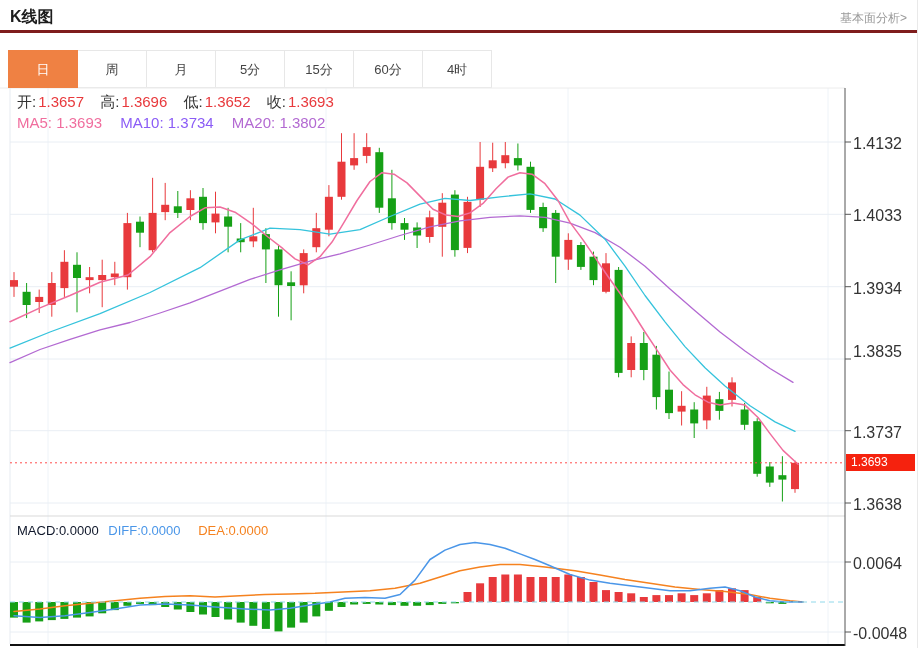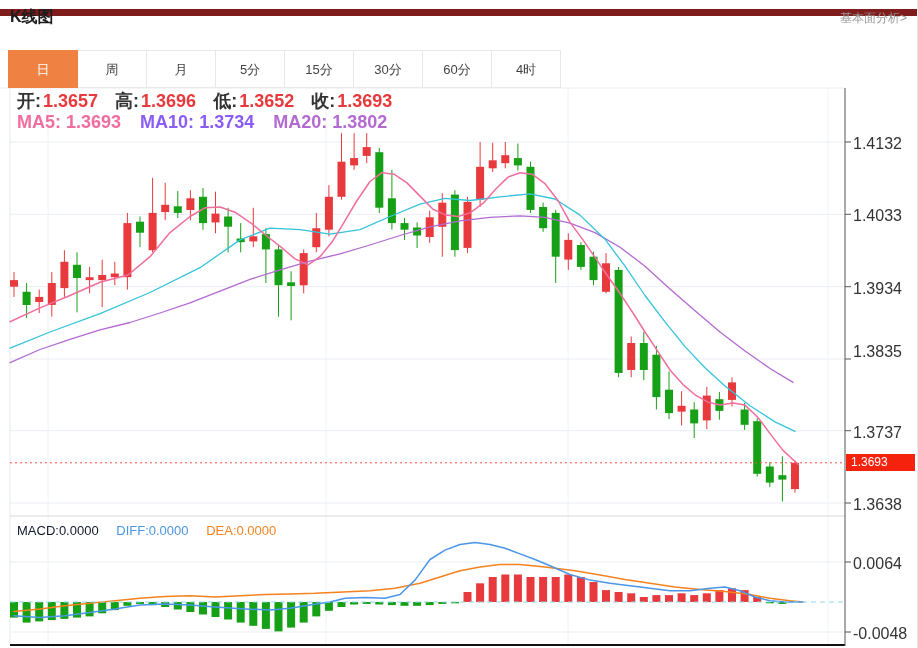--- a/index.html
+++ b/index.html
@@ -1,56 +1,55 @@
 <!DOCTYPE html>
 <html><head>
 <meta charset="utf-8">
 <style>
   html,body{margin:0;padding:0;background:#fff;}
   .app{position:relative;width:918px;height:648px;background:#fff;overflow:hidden;
        font-family:"Liberation Sans","DejaVu Sans",sans-serif;border-right:1px solid #e9e9e9;box-sizing:border-box;}
-  .hdr{position:absolute;left:0;top:0;width:100%;height:16px;border-bottom:7px solid #7f1d1d;box-sizing:border-box;}
+  .hdr{position:absolute;left:0;top:0;width:100%;height:33px;border-bottom:3px solid #7f1d1d;box-sizing:border-box;}
   .title{position:absolute;left:10px;top:7px;font-size:16px;font-weight:bold;color:#1c1c1c;}
   .hdr-link{position:absolute;right:10px;top:10px;font-size:12px;color:#999;text-decoration:none;cursor:pointer;}
   .tabs{position:absolute;left:9px;top:50px;height:38px;display:flex;}
   .tab{width:70px;height:38px;line-height:38px;text-align:center;font-size:13px;color:#444;
        border:1px solid #e7e7e7;margin-left:-1px;box-sizing:border-box;background:#fff;cursor:pointer;}
   .tab.active{background:#ef8143;color:#fff;border-color:#ef8143;z-index:2;}
   svg.chart{position:absolute;left:0;top:0;}
-  .legend{position:absolute;left:17px;top:91px;font-size:18px;line-height:21px;white-space:nowrap;font-weight:bold;}
+  .legend{position:absolute;left:17px;top:91px;font-size:15px;line-height:21px;white-space:nowrap;}
   .legend .lab{color:#333;margin-left:12px;}
   .legend .lab:first-child{margin-left:0;}
   .legend .val{color:#e8393c;margin-left:2px;}
   .ma5{color:#f06e9e;}
   .ma10{color:#8b5cf6;}
   .ma20{color:#b36ad2;}
   .macdleg{position:absolute;left:17px;top:523px;font-size:13px;white-space:nowrap;}
   .macdleg .m{color:#0f172a;}
-  .macdleg .df{color:#4a96e8;margin-left:14px;}
+  .macdleg .df{color:#4a96e8;margin-left:6px;}
   .macdleg .de{color:#f5821f;margin-left:14px;}
   .axlab{position:absolute;left:853px;font-size:16px;color:#333;}
   .tag{position:absolute;left:846px;width:64px;height:17px;line-height:17px;background:#f5220e;color:#fff;
        font-size:12px;padding-left:5px;}
 </style>
 </head>
 <body>
 
 <div class="app">
   <div class="hdr">
     <div class="title">K线图</div>
     <a class="hdr-link">基本面分析&gt;</a>
   </div>
 
   <div class="tabs" id="tabs">
       <div class="tab active">日</div>
       <div class="tab">周</div>
       <div class="tab">月</div>
       <div class="tab">5分</div>
       <div class="tab">15分</div>
-      <div class="tab">30分</div>
       <div class="tab">60分</div>
       <div class="tab">4时</div>
     </div>
 
   <svg class="chart" id="svg" width="918" height="648">
       <line x1="48" y1="88" x2="48" y2="644" stroke="#eef3f8"></line>
       <line x1="326" y1="88" x2="326" y2="644" stroke="#eef3f8"></line>
       <line x1="568" y1="88" x2="568" y2="644" stroke="#eef3f8"></line>
       <line x1="828" y1="88" x2="828" y2="644" stroke="#eef3f8"></line>
       <line x1="10" y1="142.0" x2="845" y2="142.0" stroke="#e9eef4"></line>

